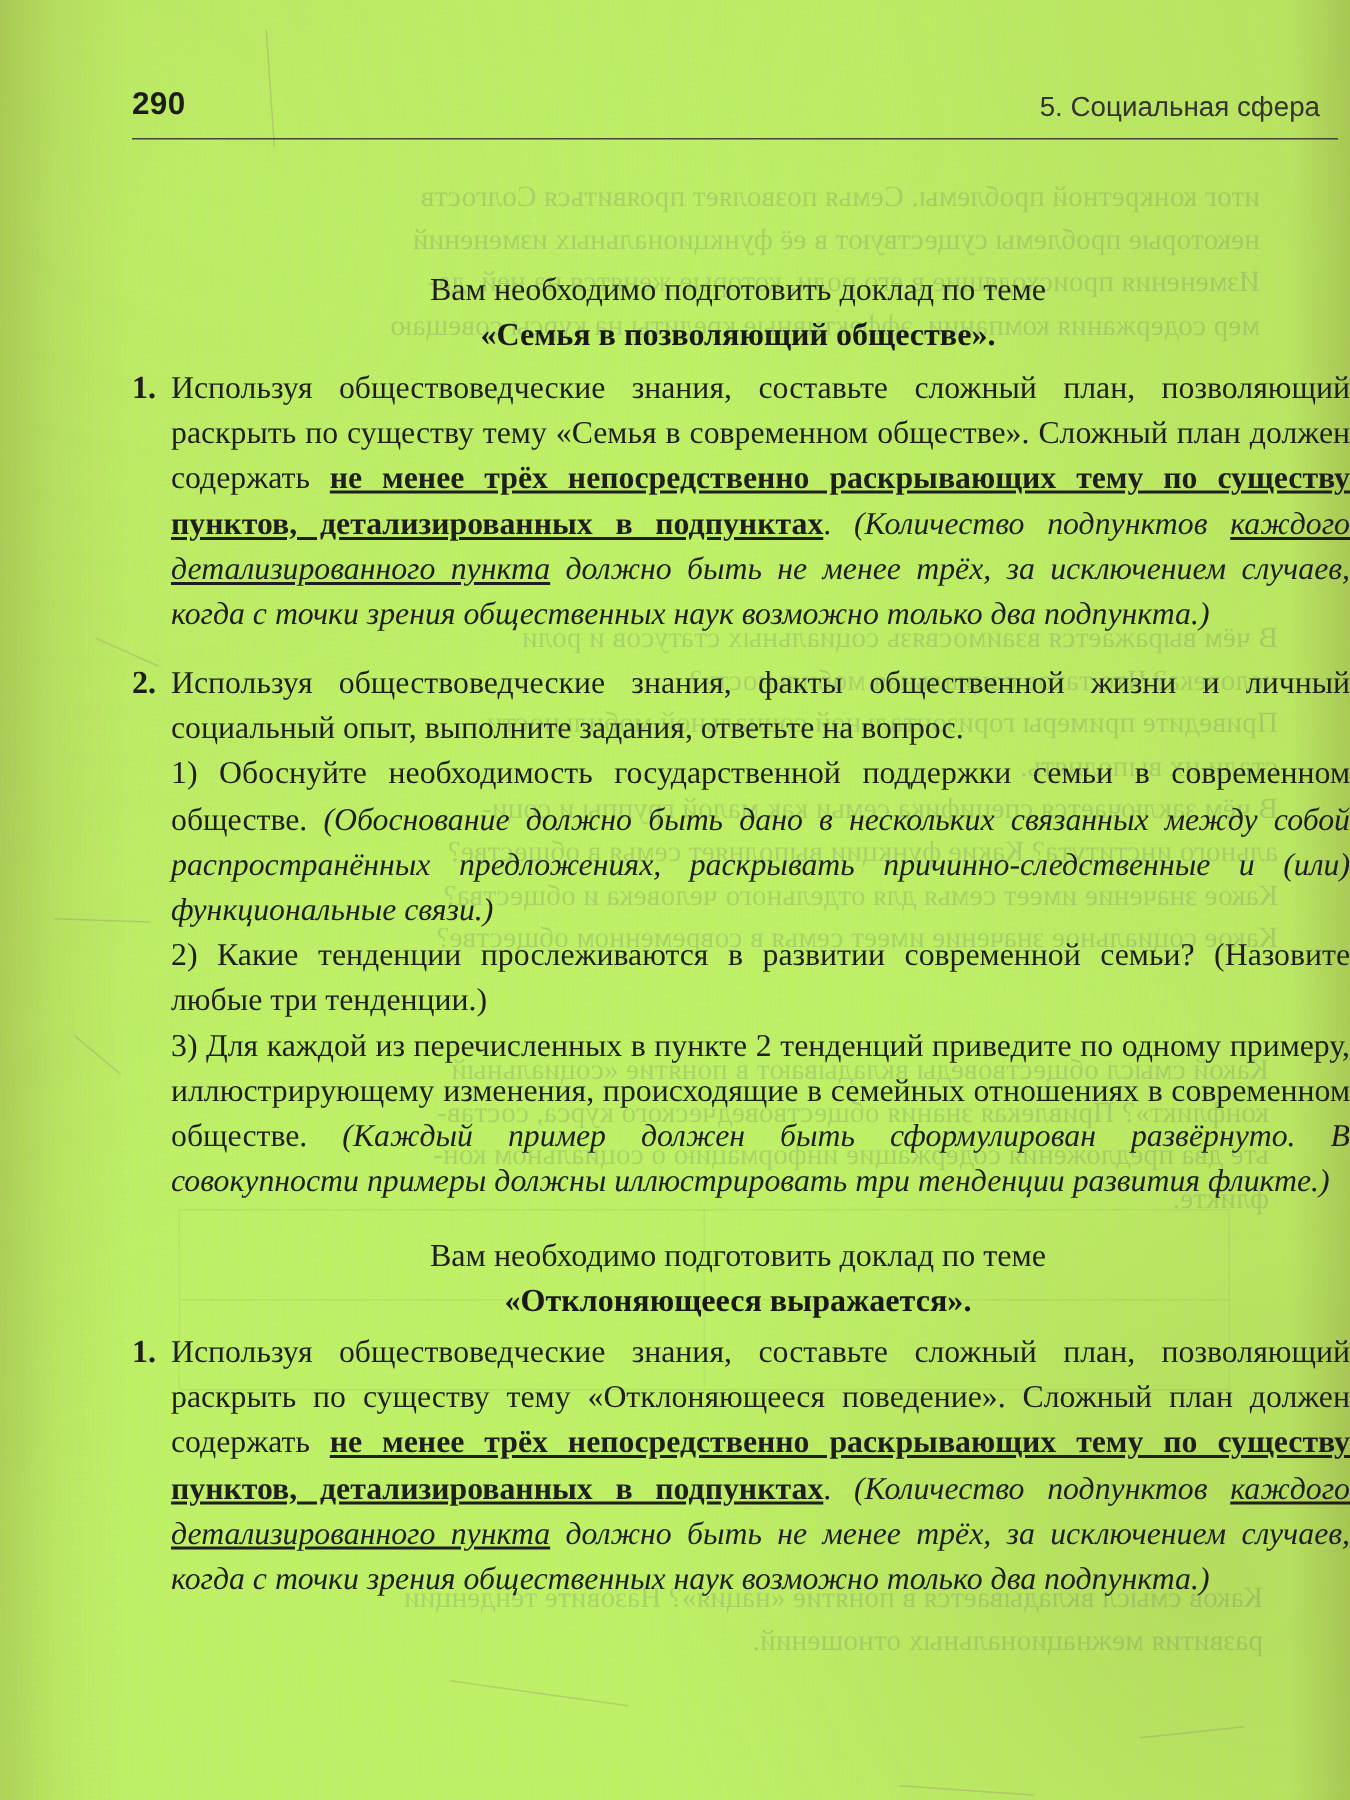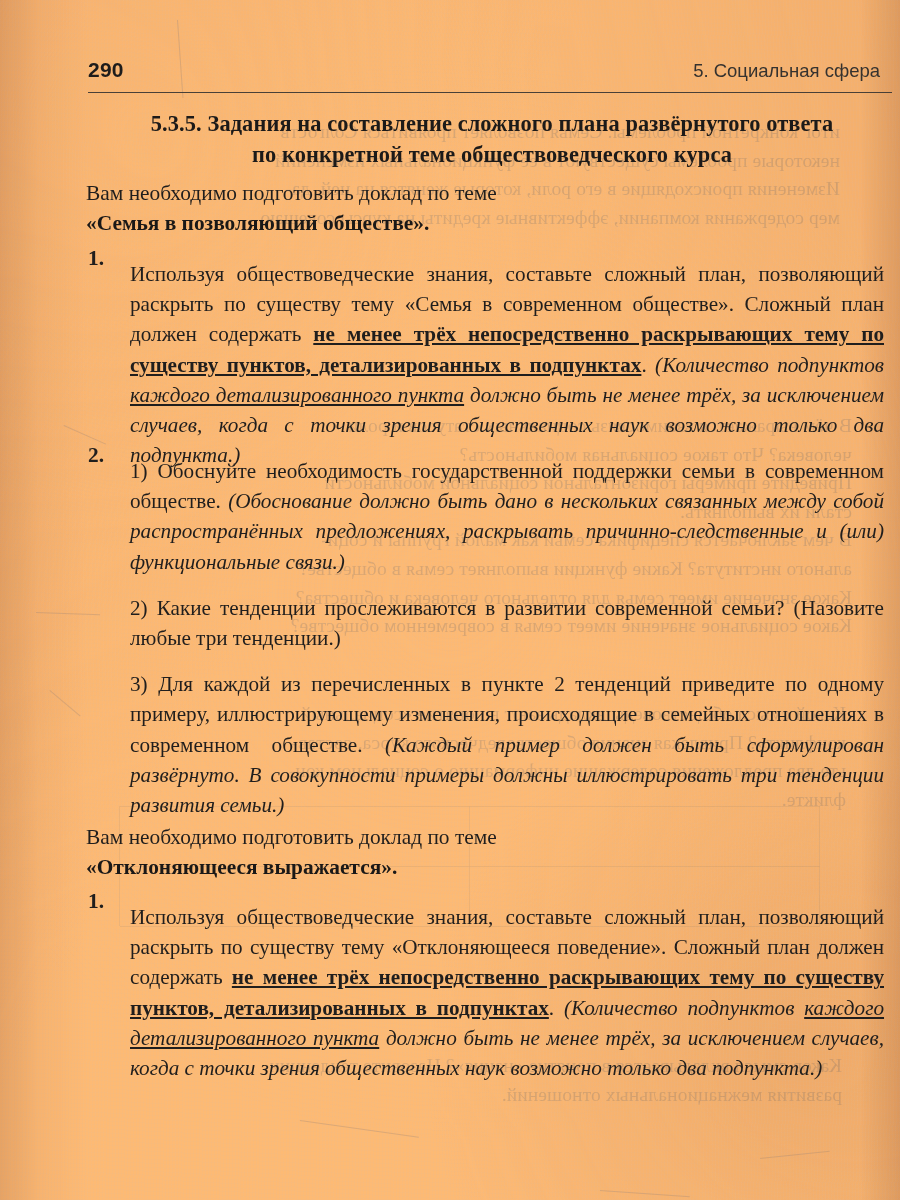--- a/index.html
+++ b/index.html
@@ -157,21 +157,21 @@
     line-height: 31px;
     letter-spacing: 0.1px;
     color: #1c1a19;
   }
 
   
   .topic-block {
     position: absolute;
     left: 86px;
     width: 812px;
-    text-align: left;
+    text-align: center;
     line-height: 30px;
   }
   .topic-lead {
     font-size: 21.4px;
     color: #201e1d;
   }
   .topic-name {
     font-size: 21.4px;
     font-weight: bold;
     color: #1a1817;
@@ -195,21 +195,21 @@
     width: 24px;
     font-weight: bold;
     font-size: 21.4px;
     text-align: left;
   }
   .task-body {
     margin-left: 26px;
     display: block;
   }
   .task-body > p {
-    margin: 16px;
+    margin: 0;
     text-align: justify;
   }
 
   b.em-bold-ul {
     font-weight: bold;
     text-decoration: underline;
     text-underline-offset: 2px;
   }
   i.em-italic {
     font-style: italic;
@@ -220,21 +220,21 @@
     text-underline-offset: 2px;
   }
 
   
   .content { text-rendering: optimizeLegibility; }
   .ink { filter: blur(0.12px); }
 </style>
 </head>
 <body>
 
-<div class="page" style="background-color: #fdba74;">
+<div class="page" style="background-color: #bef264;">
 
   <div class="showthrough">
     <div class="st-block" style="top:118px; left:60px;">
       <div class="st-line">итог конкретной проблемы. Семья позволяет проявиться Солгоств</div>
       <div class="st-line">некоторые проблемы существуют в её функциональных изменений</div>
       <div class="st-line">Изменения происходящие в его роли, которые женятся на ней, да-</div>
       <div class="st-line">мер содержания компании, эффективные кредиты на курсы совещаю</div>
     </div>
 
     <div class="st-block" style="top:412px; left:48px;">
@@ -282,43 +282,40 @@
   <div class="scratch" style="top:1190px; left:600px; width:90px; height:1px; transform: rotate(4deg);"></div>
 
   <div class="content ink">
 
     <div class="running-head">
       <span class="folio">290</span>
       <span class="chapter-title">5. Социальная сфера</span>
     </div>
     <div class="head-rule"></div>
 
-    <div class="section-heading">
-      <span>5.3.5. Задания на составление сложного плана развёрнутого ответа</span>
-      <br><span>по конкретной теме обществоведческого курса</span>
-    </div>
 
     <div class="topic-block" style="top:178px;">
       <div class="topic-lead">Вам необходимо подготовить доклад по теме</div>
       <div class="topic-name">«Семья в позволяющий обществе».</div>
     </div>
 
     <div class="task" style="top:243px;">
       <span class="task-num">1.</span>
       <span class="task-body">
         <p><span>Используя обществоведческие знания, составьте сложный план, позволяющий раскрыть по существу тему «Семья в современном обществе». Сложный план должен содержать </span><b class="em-bold-ul">не менее трёх непосредственно раскрывающих тему по существу пунктов, детализированных в подпунктах</b><span>. </span><i class="em-italic">(Количество подпунктов </i><i class="em-italic-ul">каждого детализированного пункта</i><i class="em-italic"> должно быть не менее трёх, за исключением случаев, когда с точки зрения общественных наук возможно только два подпункта.)</i></p>
       </span>
     </div>
 
     <div class="task" style="top:440px;">
       <span class="task-num">2.</span>
       <span class="task-body">
+        <p>Используя обществоведческие знания, факты общественной жизни и личный социальный опыт, выполните задания, ответьте на вопрос.</p>
         <p><span>1) Обоснуйте необходимость государственной поддержки семьи в современном обществе. </span><i class="em-italic">(Обоснование должно быть дано в нескольких связанных между собой распространённых предложениях, раскрывать причинно-следственные и (или) функциональные связи.)</i></p>
         <p>2) Какие тенденции прослеживаются в развитии современной семьи? (Назовите любые три тенденции.)</p>
-        <p><span>3) Для каждой из перечисленных в пункте 2 тенденций приведите по одному примеру, иллюстрирующему изменения, происходящие в семейных отношениях в современном обществе. </span><i class="em-italic">(Каждый пример должен быть сформулирован развёрнуто. В совокупности примеры должны иллюстрировать три тенденции развития семьи.)</i></p>
+        <p><span>3) Для каждой из перечисленных в пункте 2 тенденций приведите по одному примеру, иллюстрирующему изменения, происходящие в семейных отношениях в современном обществе. </span><i class="em-italic">(Каждый пример должен быть сформулирован развёрнуто. В совокупности примеры должны иллюстрировать три тенденции развития фликте.)</i></p>
       </span>
     </div>
 
     <div class="topic-block" style="top:822px;">
       <div class="topic-lead">Вам необходимо подготовить доклад по теме</div>
       <div class="topic-name">«Отклоняющееся выражается».</div>
     </div>
 
     <div class="task" style="top:886px;">
       <span class="task-num">1.</span>

